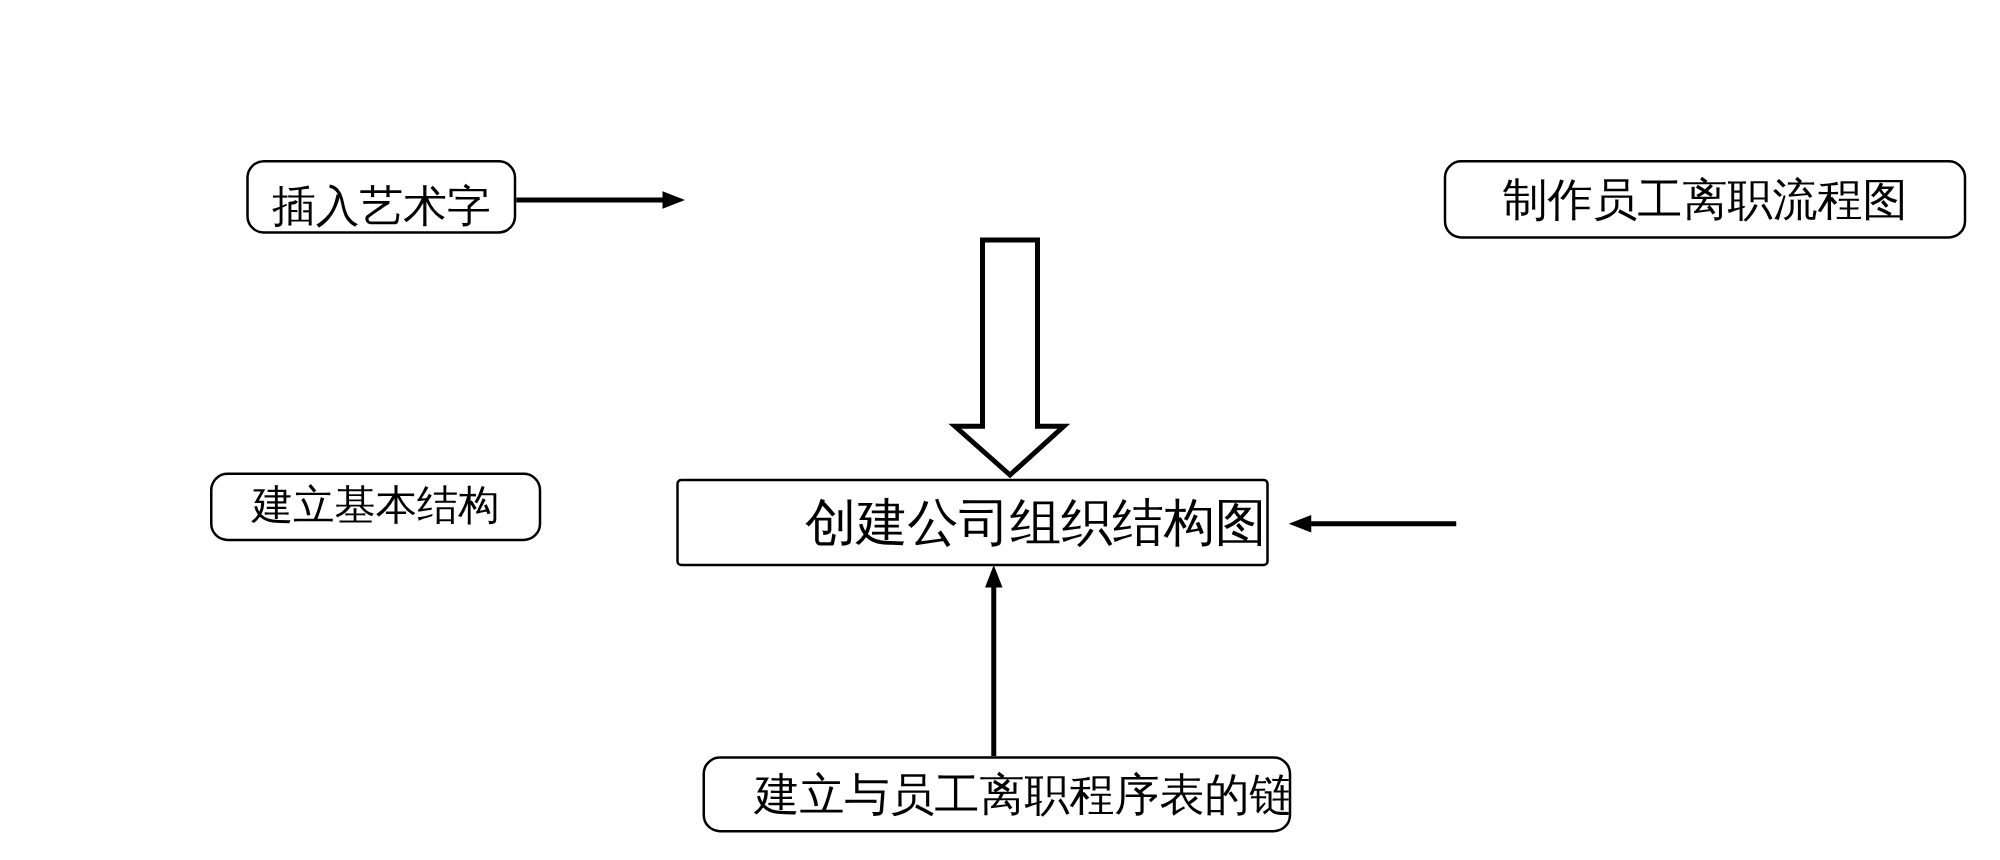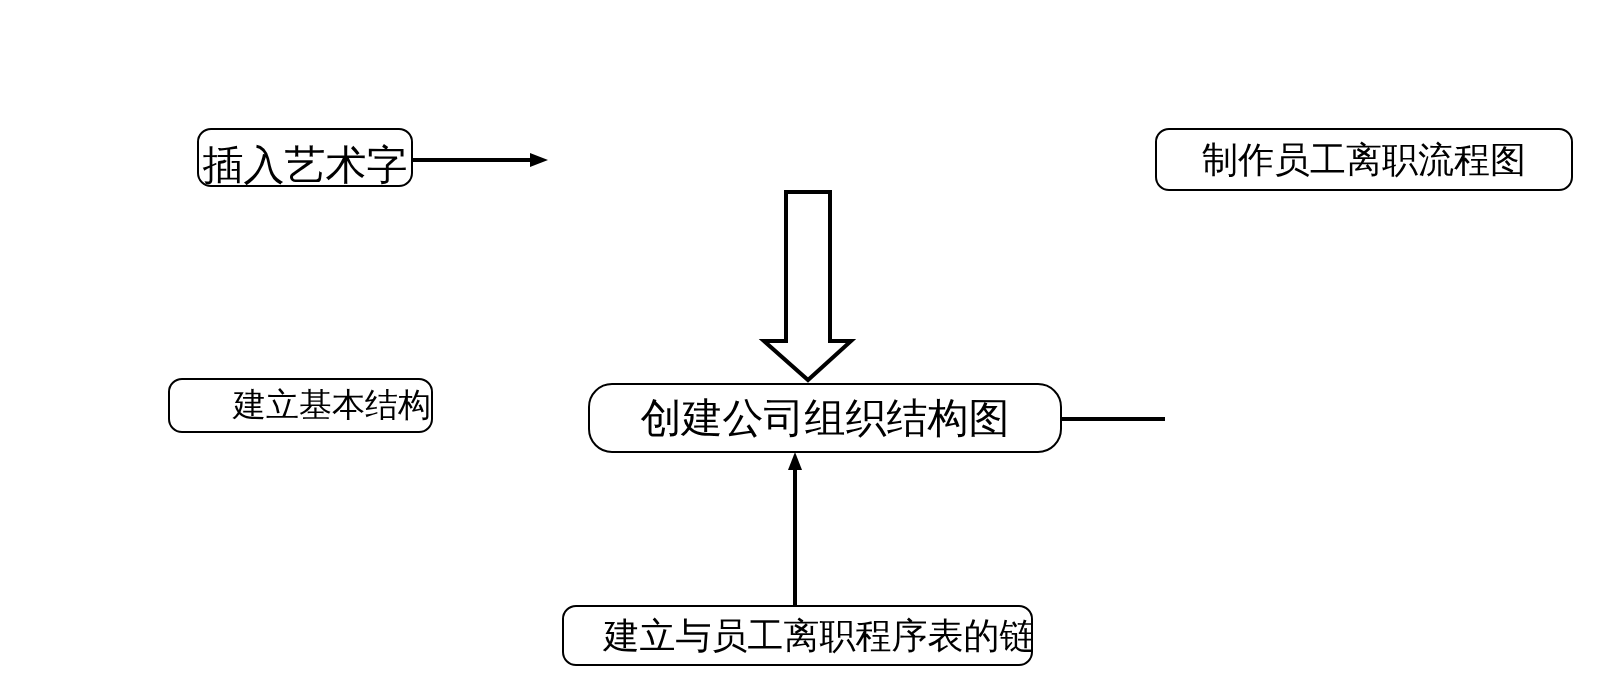--- a/index.html
+++ b/index.html
@@ -40,32 +40,32 @@
     white-space: nowrap;
     overflow: hidden;
   }
   .node .label {
     display: block;
     line-height: 1;
     letter-spacing: 0px;
   }
   
   #node-charu   { left: 197px; top: 128px; width: 216px; height: 59px; }
-  #node-charu   .label { font-size: 41px; margin-top: 16px; }
+  #node-charu   .label { font-size: 35px; margin-top: 16px; }
 
   #node-lizhi   { left: 548px; top: 124px; width: 472px; height: 71px; border-radius: 16px; }
   #node-lizhi   .label { font-size: 41px; }
 
   #node-liucheng{ left: 1155px; top: 128px; width: 418px; height: 63px; justify-content: center; }
   #node-liucheng .label { font-size: 36px; }
 
-  #node-jiegou  { left: 168px; top: 378px; width: 265px; height: 55px; justify-content: flex-end; }
+  #node-jiegou  { left: 168px; top: 378px; width: 265px; height: 55px; }
   #node-jiegou  .label { font-size: 33px; }
 
-  #node-zuzhi   { left: 588px; top: 383px; width: 474px; height: 70px; border-radius: 24px; }
+  #node-zuzhi   { left: 541px; top: 383px; width: 474px; height: 70px; border-radius: 4px; justify-content: flex-end; }
   #node-zuzhi   .label { font-size: 41px; }
 
   #node-web     { left: 1165px; top: 390px; width: 275px; height: 59px; }
   #node-web     .label { font-size: 35px; }
 
   #node-lian    { left: 562px; top: 605px; width: 471px; height: 61px; }
   #node-lian    .label { font-size: 36px; margin-left: 44px; }
 
   
   .latin {

